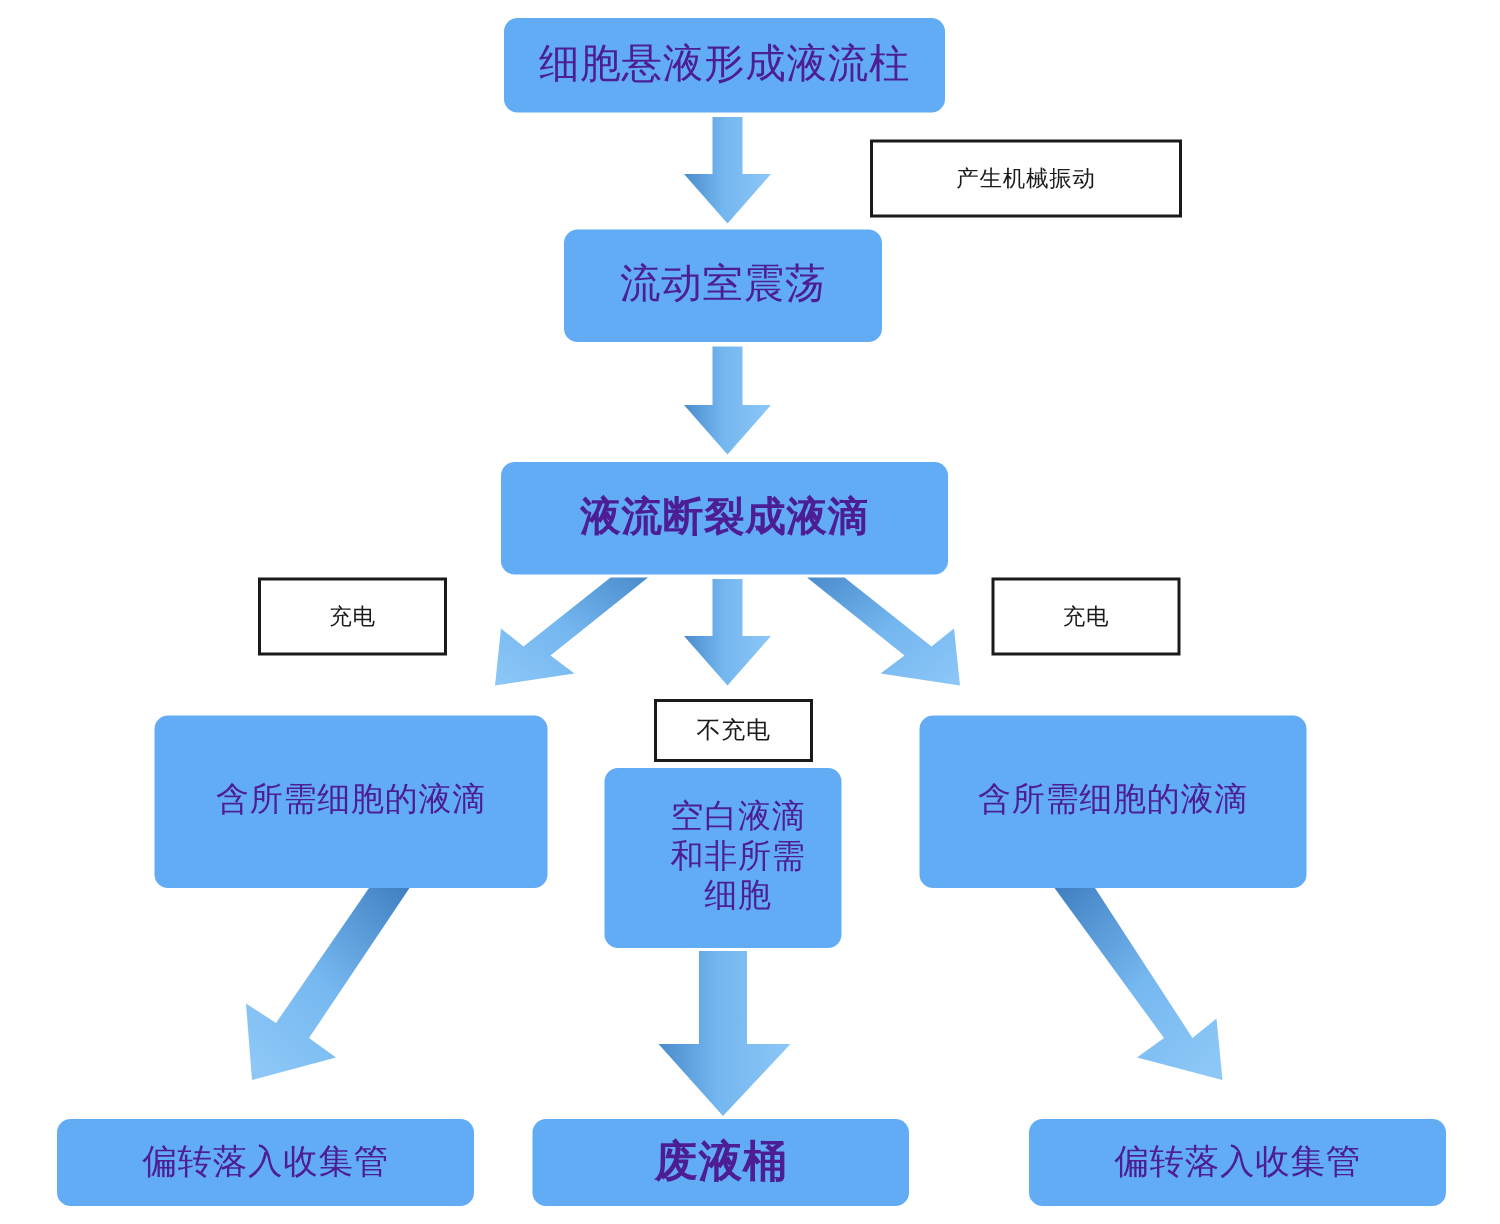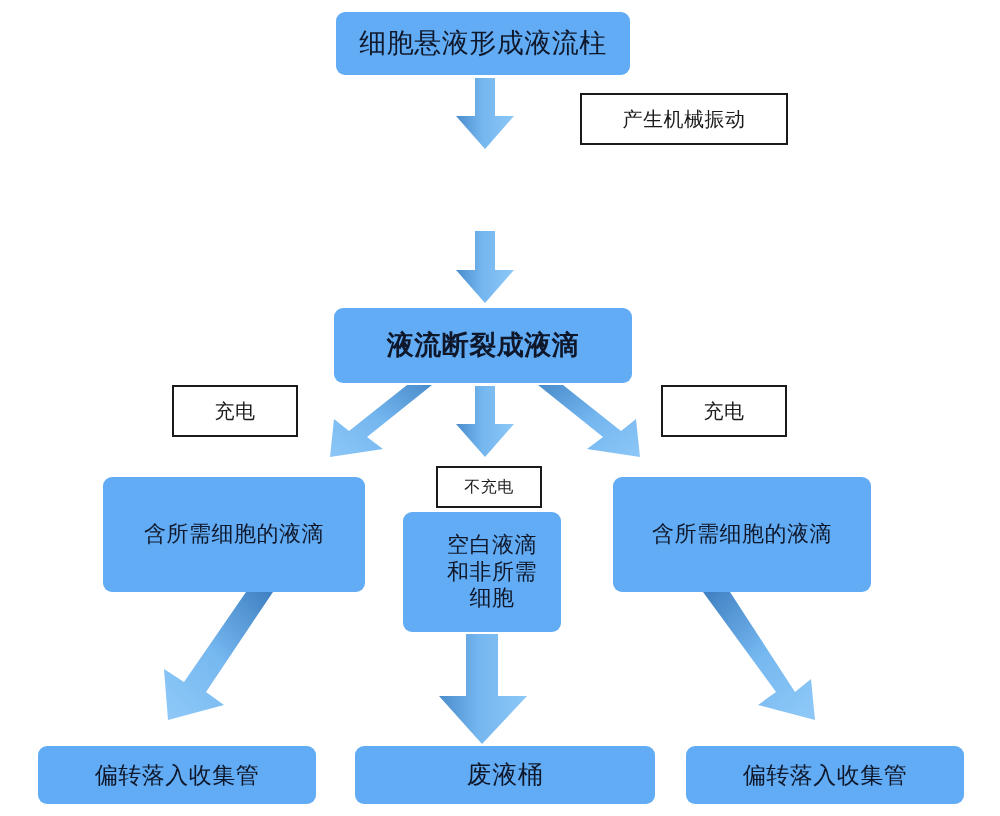--- a/index.html
+++ b/index.html
@@ -16,42 +16,42 @@
     width: 1000px;
     height: 816px;
     background: #ffffff;
     overflow: hidden;
   }
   .node {
     position: absolute;
     box-sizing: border-box;
     background: #62ACF5;
     border-radius: 9px;
-    color: #0f172a;
+    color: #4c1d95;
     display: flex;
     align-items: center;
     justify-content: center;
     text-align: center;
     line-height: 1.22;
     font-weight: 400;
     letter-spacing: 0.5px;
     white-space: pre-line;
     font-family: "DejaVu Sans", "Liberation Sans", sans-serif;
   }
   .label-box {
     position: absolute;
     box-sizing: border-box;
     background: #ffffff;
     border: 2px solid #1a1a1a;
     color: #1a1a1a;
     display: flex;
     align-items: center;
     justify-content: center;
     text-align: center;
-    font-size: 20px;
+    font-size: 15px;
     letter-spacing: 0.5px;
     font-family: "DejaVu Sans", "Liberation Sans", sans-serif;
   }
   .arrow {
     position: absolute;
     overflow: visible;
   }
   .arrow svg { display: block; overflow: visible; }
 </style>
 </head>
@@ -69,20 +69,21 @@
           <stop offset="45%" stop-color="#74B6EF"></stop>
           <stop offset="100%" stop-color="#8CC7F7"></stop>
         </linearGradient>
       </defs>
       <polygon points="20,0 40,0 40,38 59,38 30,71 1,38 20,38" fill="url(#gv1)"></polygon>
     </svg>
   </div>
 
   <div class="label-box" style="left:580px; top:93px; width:208px; height:52px;">产生机械振动</div>
 
+  <div class="node" style="left:376px; top:153px; width:212px; height:75px; font-size:27px;">流动室震荡</div>
 
   <div class="arrow" style="left:455px; top:231px; width:60px; height:73px;">
     <svg width="60" height="73" viewBox="0 0 60 73">
       <defs>
         <linearGradient id="gv2" x1="0" y1="0" x2="1" y2="0">
           <stop offset="0%" stop-color="#4A8CCB"></stop>
           <stop offset="45%" stop-color="#74B6EF"></stop>
           <stop offset="100%" stop-color="#8CC7F7"></stop>
         </linearGradient>
       </defs>
@@ -179,17 +180,17 @@
           <stop offset="55%" stop-color="#76B8F0"></stop>
           <stop offset="100%" stop-color="#8CC7F7"></stop>
         </linearGradient>
       </defs>
       <polygon points="5,0 32,0 97,100 113,87 117,128 60,113 78,100" fill="url(#gdr2)"></polygon>
     </svg>
   </div>
 
   <div class="node" style="left:38px; top:746px; width:278px; height:58px; font-size:23px;">偏转落入收集管</div>
 
-  <div class="node" style="left:355px; top:746px; width:300px; height:58px; font-size:25px;">废液桶</div>
+  <div class="node" style="left:355px; top:746px; width:251px; height:58px; font-size:29px;font-weight:bold;">废液桶</div>
 
   <div class="node" style="left:686px; top:746px; width:278px; height:58px; font-size:23px;">偏转落入收集管</div>
 
 </div>
 
 </body></html>

